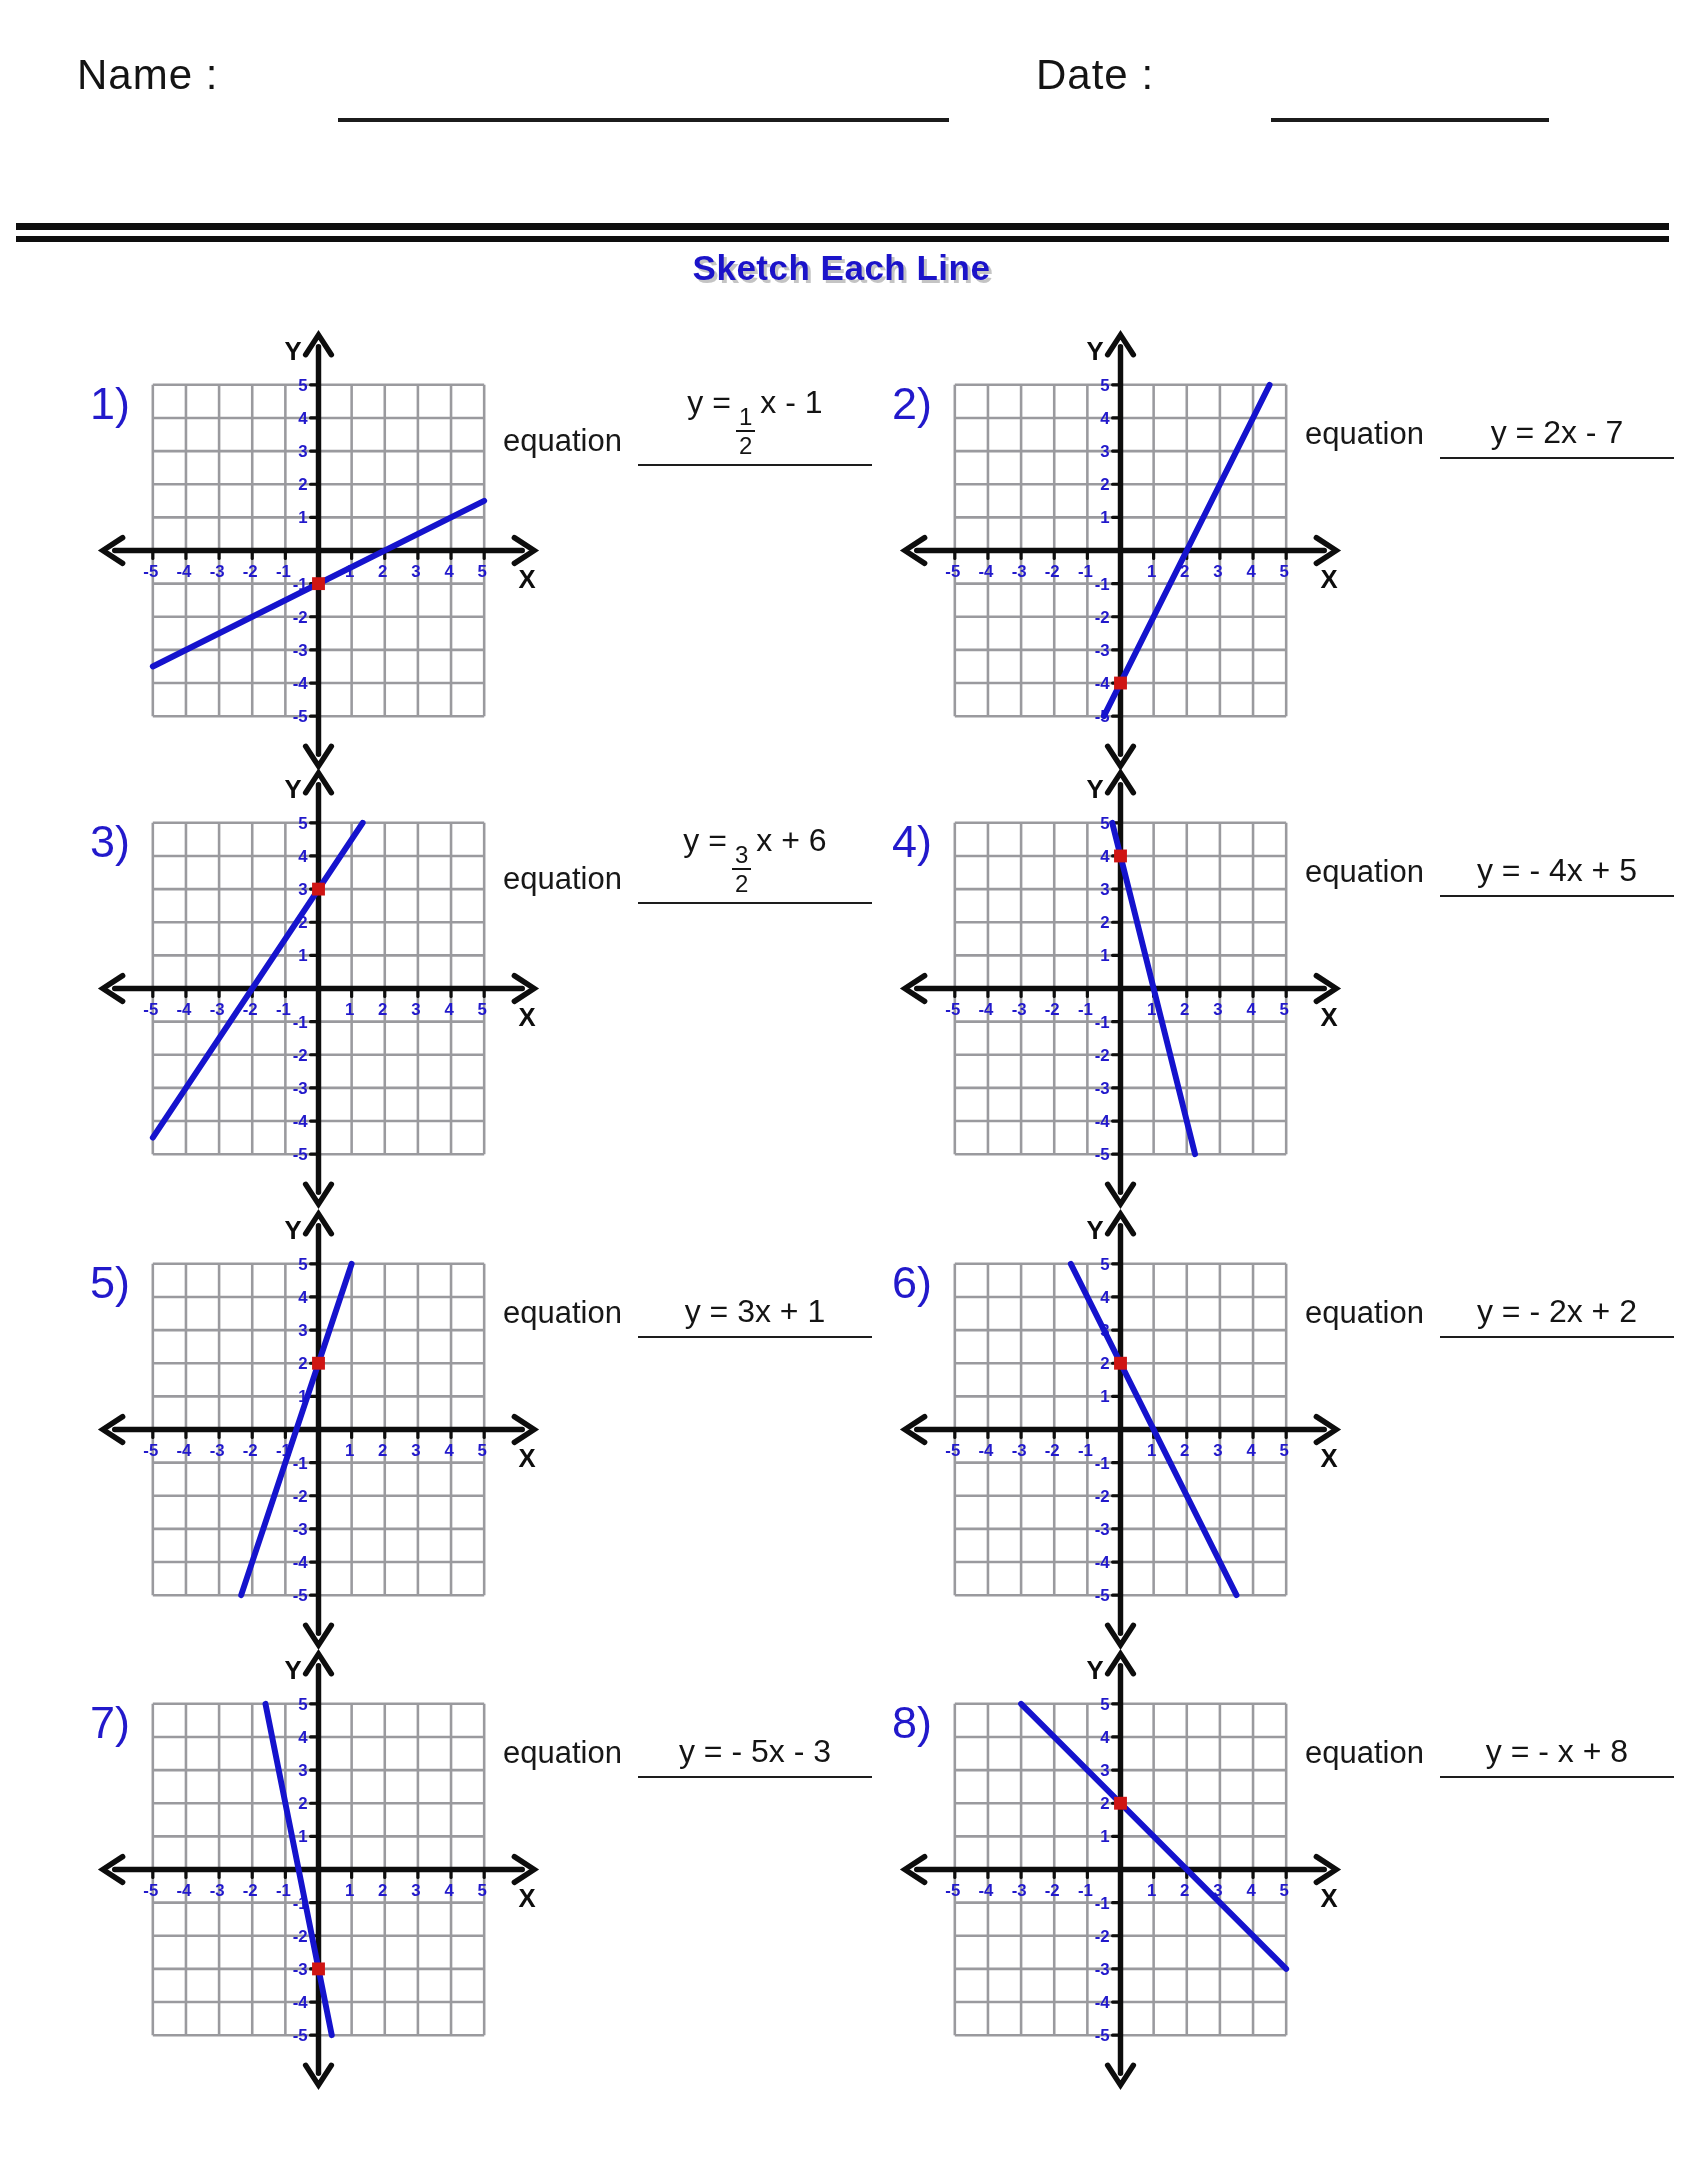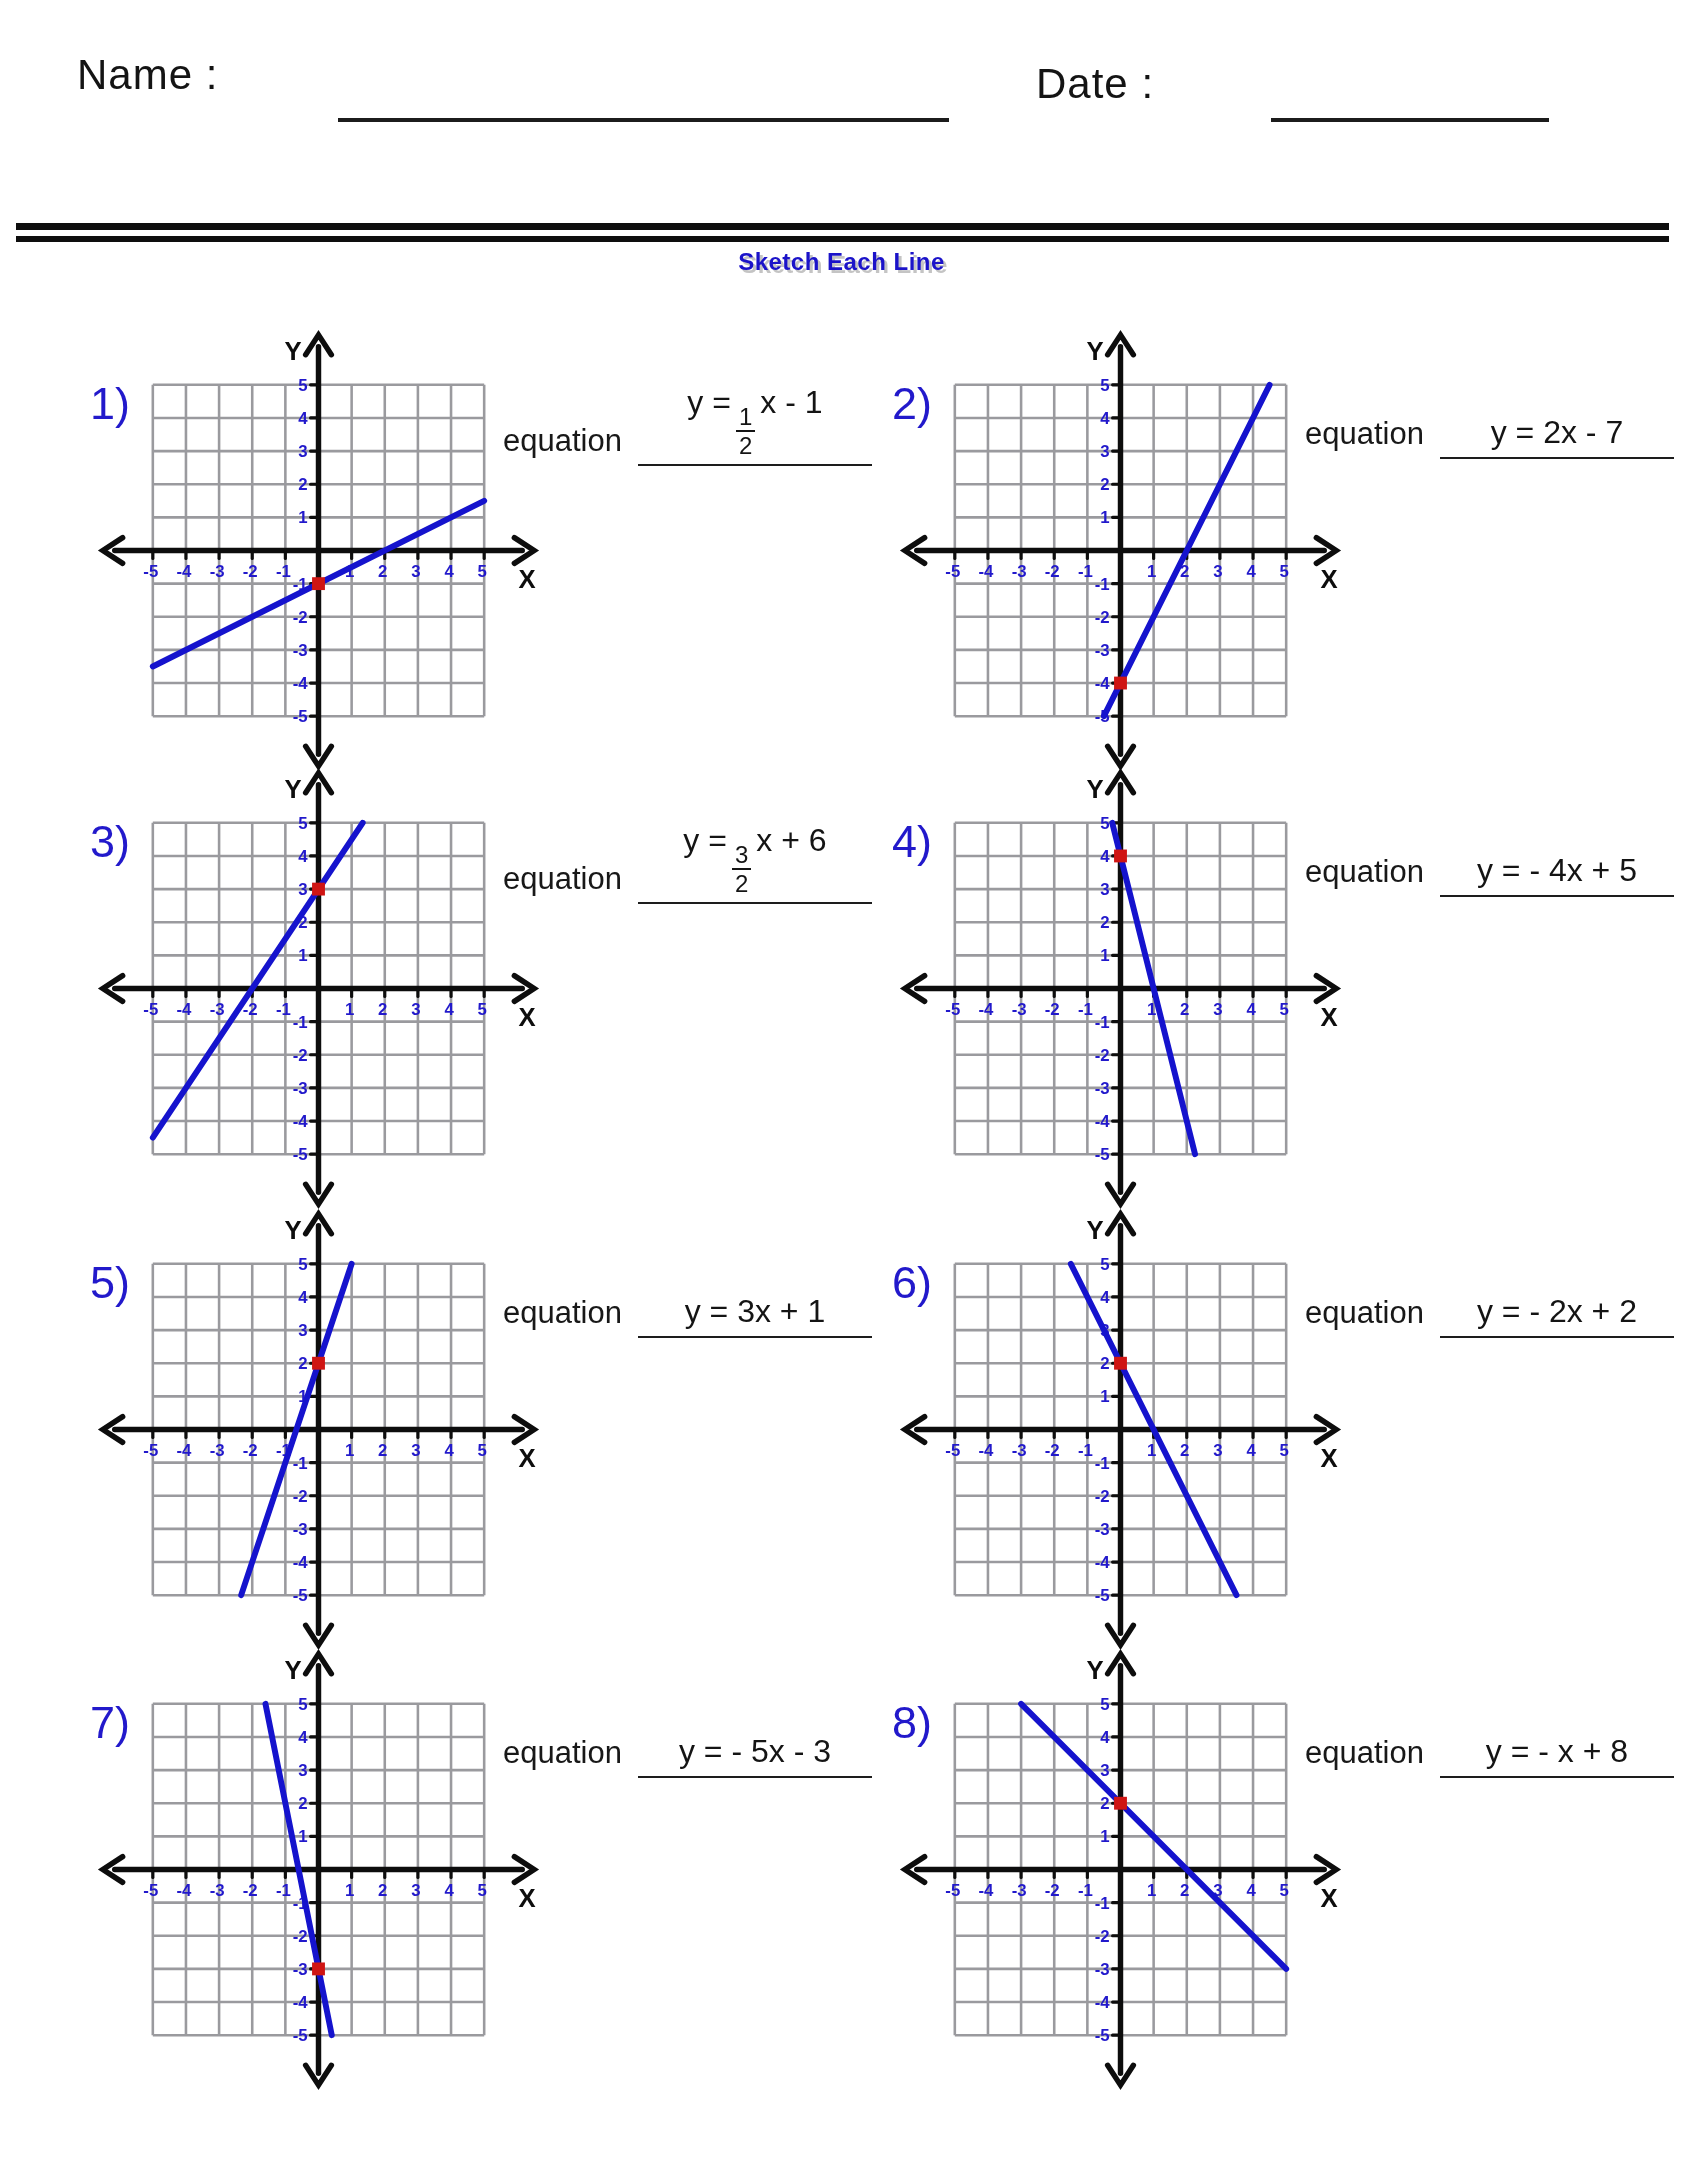--- a/index.html
+++ b/index.html
@@ -1,27 +1,27 @@
 <!DOCTYPE html>
 <html><head>
 <meta charset="utf-8">
 <style>
   html,body{margin:0;padding:0;}
   body{
     width:1683px;height:2178px;background:#ffffff;position:relative;
     font-family:"Liberation Sans", sans-serif;color:#111;overflow:hidden;
   }
   .header-name{position:absolute;left:77px;top:51px;font-size:42px;color:#141414;letter-spacing:1px;text-align:center;}
-  .header-date{position:absolute;left:1036px;top:51px;font-size:42px;color:#141414;letter-spacing:1px;margin-top:9px;}
+  .header-date{position:absolute;left:1036px;top:51px;font-size:42px;color:#141414;letter-spacing:1px;}
   .name-line{position:absolute;left:338px;top:118px;width:611px;height:0;border-top:4px solid #1c1c1c;}
   .date-line{position:absolute;left:1271px;top:118px;width:278px;height:0;border-top:4px solid #1c1c1c;}
   .rule{position:absolute;left:16px;top:223px;width:1653px;height:6px;
         border-top:7px solid #0e0e0e;border-bottom:6px solid #0e0e0e;}
   .title{position:absolute;left:0;top:248px;width:100%;text-align:center;
-         font-size:24px;font-weight:bold;color:#1b13c9;text-shadow:3px 3px 0 #c4c4c4;letter-spacing:0.5px;}
+         font-size:35px;font-weight:bold;color:#1b13c9;text-shadow:3px 3px 0 #c4c4c4;letter-spacing:0.5px;}
   .problem{position:absolute;width:822px;height:465px;}
   .problem-number{position:absolute;left:50px;top:55px;font-size:45px;color:#2219cb;}
   .graph{position:absolute;left:51px;top:0;width:455px;height:455px;}
   .equation-area{position:absolute;left:463px;top:61px;display:flex;align-items:flex-end;}
   .eq-label{font-size:31px;color:#181818;padding-bottom:7px;margin-top:32px;}
   .answer{display:inline-block;margin-left:16px;min-width:214px;text-align:center;
           border-bottom:2.5px solid #1d1d1d;padding:0 10px 6px;font-size:32px;color:#141414;white-space:nowrap;}
   .frac{display:inline-flex;flex-direction:column;line-height:1.05;font-size:24px;
         vertical-align:-0.5em;margin:0 5px;text-align:center;}
   .fnum{border-bottom:2.5px solid #141414;padding:0 3px 1px;}

